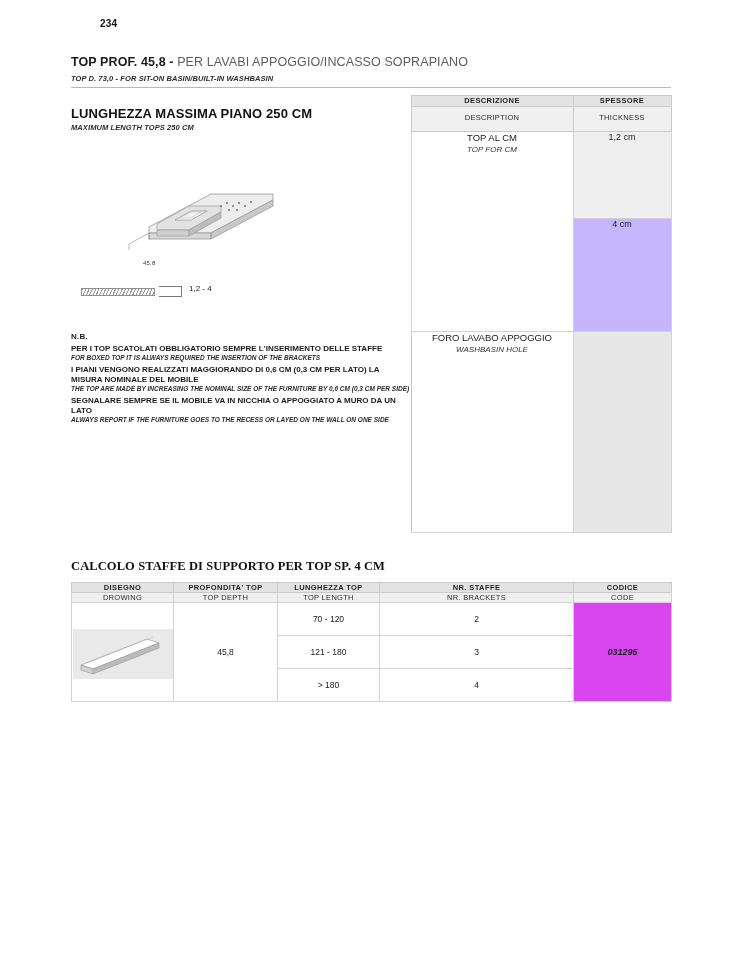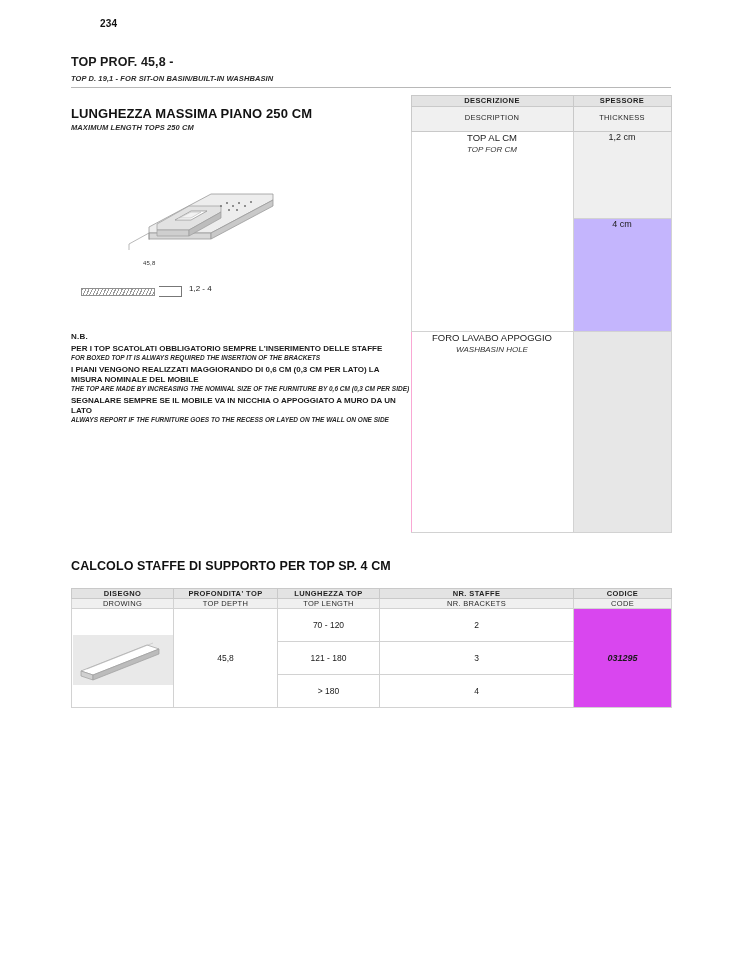--- a/index.html
+++ b/index.html
@@ -254,22 +254,23 @@
     margin-top: 1px;
     color: #2a2a2a;
   }
 
   
   .section2-title {
     font-size: 12.5px;
     font-weight: bold;
     letter-spacing: 0.1px;
     margin-top: 26px;
-    margin-bottom: 15px;
+    margin-bottom: 8px;
     color: #111;
+    font-family: Liberation Serif, serif;
   }
   .brackets-table {
     width: 600px;
     border-collapse: collapse;
     table-layout: fixed;
   }
   .brackets-table td, .brackets-table th {
     padding: 0;
     vertical-align: middle;
   }
@@ -338,22 +339,23 @@
 <body>
 
 <div class="page">
 
   <div class="page-number">234</div>
 
   <div class="content">
 
     <div class="title-row">
       <span class="title-bold">TOP PROF. 45,8 - </span>
+      <span class="title-light">PER LAVABI APPOGGIO/INCASSO SOPRAPIANO</span>
     </div>
-    <div class="subtitle">TOP D. 19,1 - FOR SIT-ON BASIN/BUILT-IN WASHBASIN</div>
+    <div class="subtitle">TOP D. 73,0 - FOR SIT-ON BASIN/BUILT-IN WASHBASIN</div>
     <div class="rule"></div>
 
     <table class="spec-table">
       <colgroup>
         <col class="col-left">
           <col class="col-desc">
           <col class="col-thick">
       </colgroup>
       <tbody>
 

